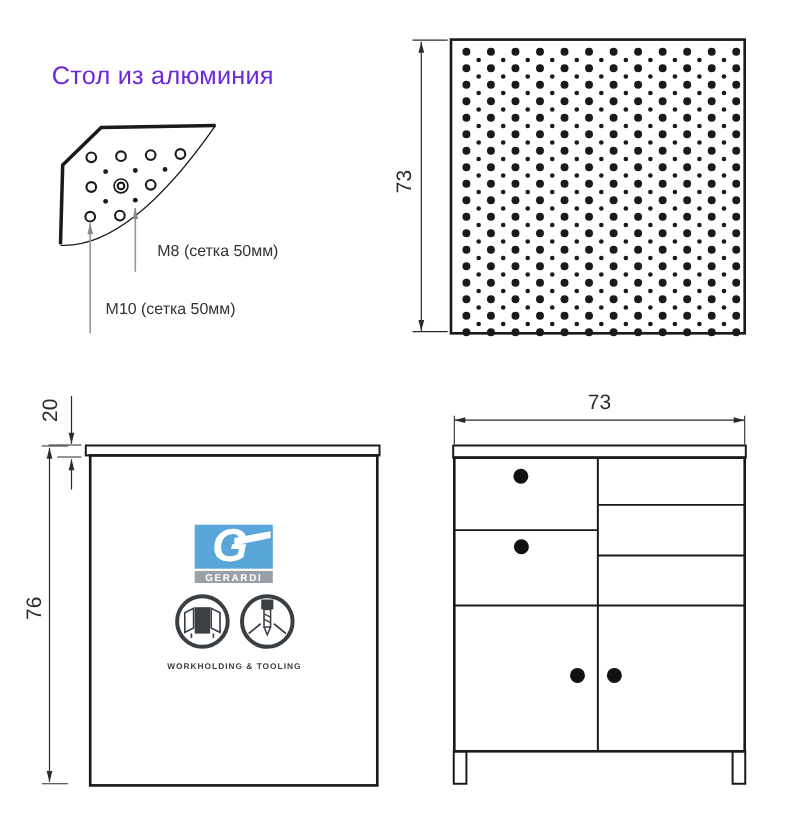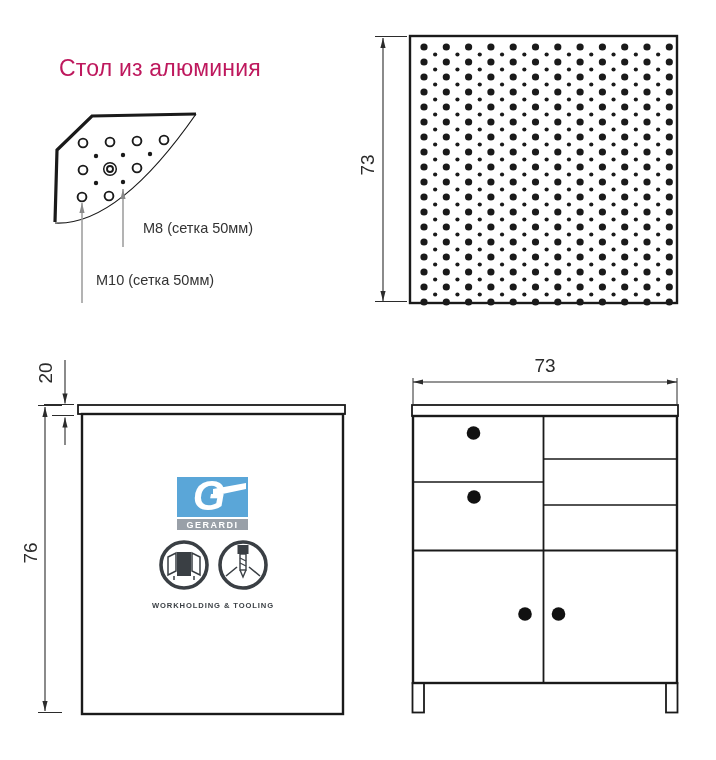--- a/index.html
+++ b/index.html
@@ -1,18 +1,18 @@
 <!DOCTYPE html>
 <html><head>
 <meta charset="utf-8">
 <style>
   html,body{margin:0;padding:0;background:#ffffff;}
   body{position:relative;width:716px;height:760px;font-family:"Liberation Sans",sans-serif;overflow:hidden;}
   .abs{position:absolute;}
-  .page-title{left:59px;top:55px;font-size:23px;color:#be185d;letter-spacing:0.2px;}
+  .page-title{left:47px;top:55px;font-size:23px;color:#6d28d9;letter-spacing:0.2px;}
   svg text{font-family:"Liberation Sans",sans-serif;}
   .dim-text{font-size:19px;fill:#2b2b2b;}
   .lbl-text{font-size:14.5px;fill:#333333;}
   .draw{stroke:#1a1a1a;fill:none;}
   .thick{stroke-width:3.2;stroke-linejoin:miter;}
   .outline{stroke-width:2.4;}
   .mid{stroke-width:1.8;}
   .thin{stroke-width:1.6;}
   .dimline{stroke:#2b2b2b;stroke-width:1.1;fill:none;}
   .tick{stroke:#2b2b2b;stroke-width:1;fill:none;}

